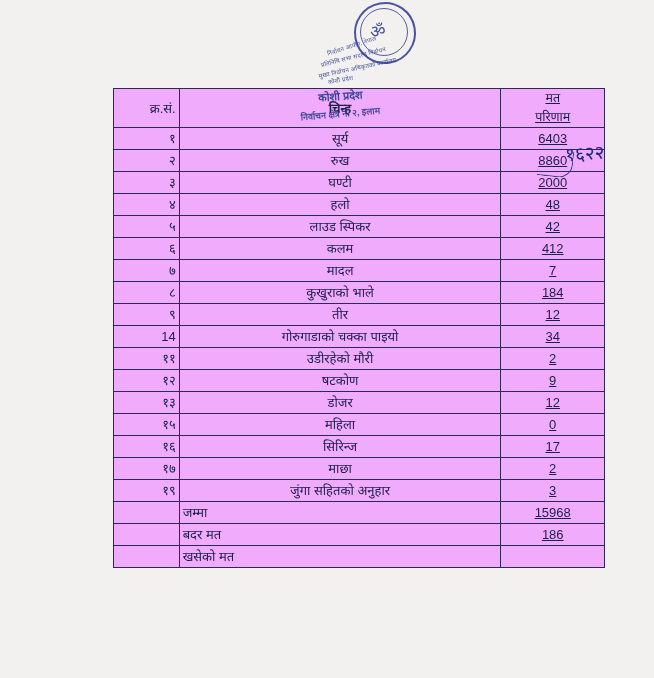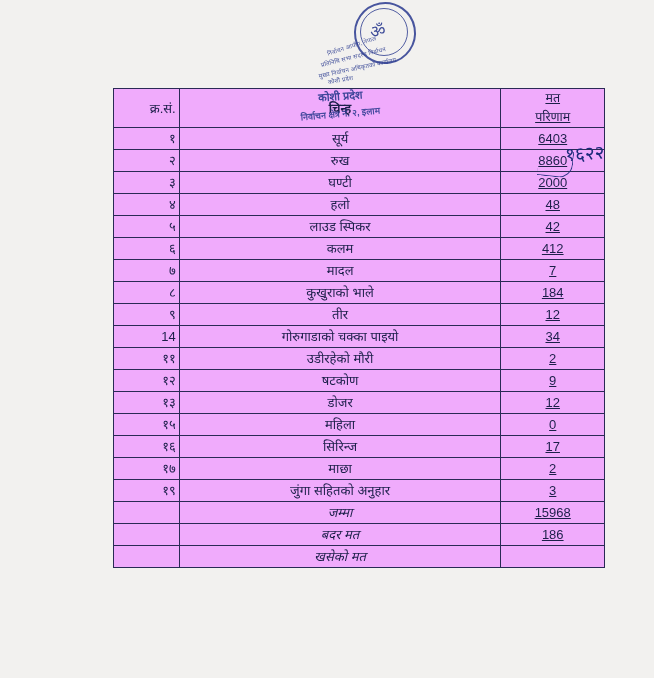--- a/index.html
+++ b/index.html
@@ -119,24 +119,23 @@
     left: 0; right: 0; top: 6px;
     text-align: center;
     color: #2a3a8f;
     font-size: 9px;
     transform: rotate(-5deg);
     white-space: nowrap;
     opacity: .85;
   }
 
   .total-label {
-    text-align: center;
+    text-align: left;
     padding-right: 6px;
     font-weight: bold;
-    font-style: italic;
   }
   .blank-cell { }
 
   
   .annot {
     position: absolute;
     left: 565px;
     top: 140px;
     color: #1b2a7a;
     font-size: 19px;

